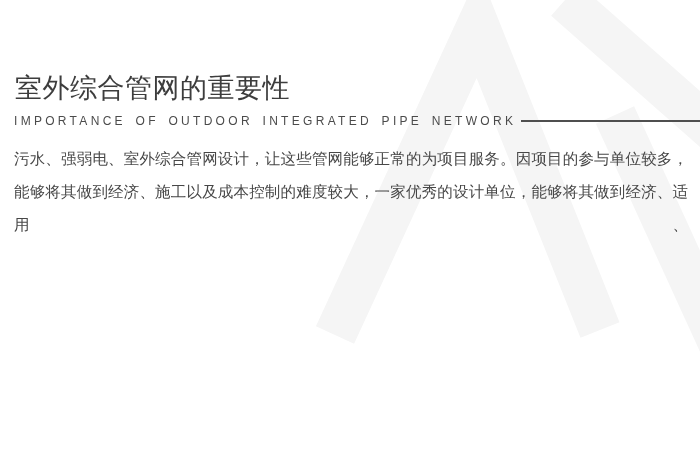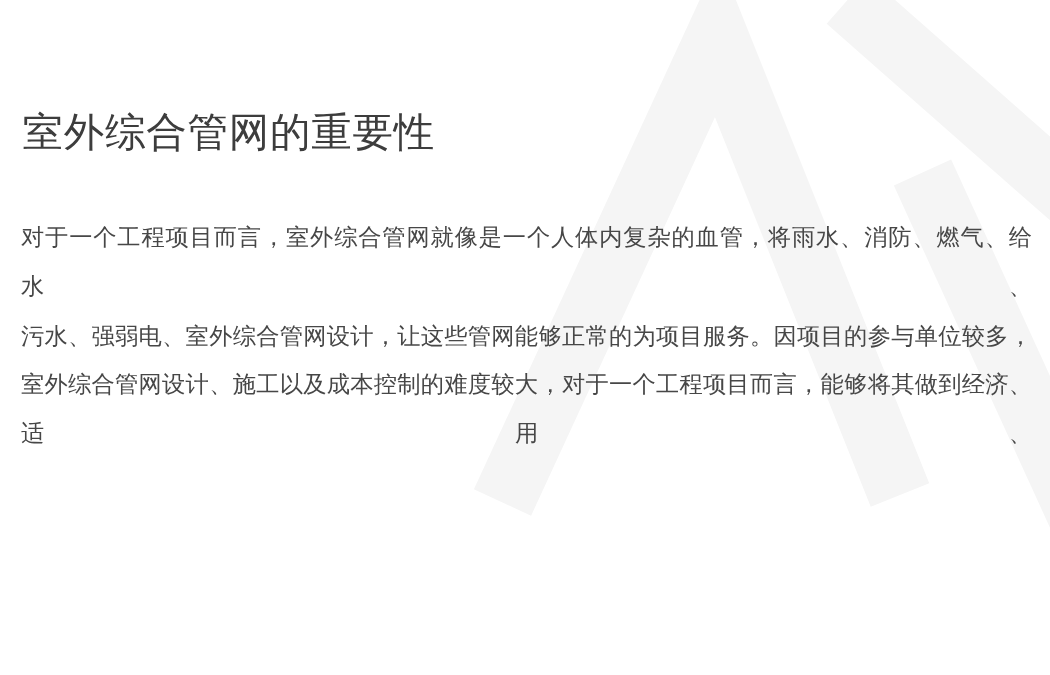--- a/index.html
+++ b/index.html
@@ -89,20 +89,23 @@
   <svg class="watermark" viewBox="0 0 700 450" xmlns="http://www.w3.org/2000/svg" aria-hidden="true">
     <g stroke="#f5f5f5" stroke-width="42" fill="none" stroke-linecap="butt">
       <polyline points="335,335 478,25 600,330"></polyline>
       <line x1="565" y1="0" x2="775" y2="185"></line>
       <line x1="615" y1="115" x2="720" y2="345"></line>
     </g>
   </svg>
 
   <h1 class="title">室外综合管网的重要性</h1>
 
+  <div class="subtitle-row">
+    <span class="subtitle">IMPORTANCE OF OUTDOOR INTEGRATED PIPE NETWORK</span>
+    <span class="rule"></span>
+  </div>
 
   <div class="body-text">
-    <p class="fill">对于一个工程项目而言，室外综合管网就像是一个人体内复杂的血管，将雨水、消防、燃气、给水、</p>
     <p class="fill">污水、强弱电、室外综合管网设计，让这些管网能够正常的为项目服务。因项目的参与单位较多，</p>
-    <p class="fill">室外综合管网设计、施工以及成本控制的难度较大，对于一个工程项目而言，能够将其做到经济、适用、</p>
+    <p class="fill">能够将其做到经济、施工以及成本控制的难度较大，一家优秀的设计单位，能够将其做到经济、适用、</p>
   </div>
 
 </div>
 
 </body></html>

